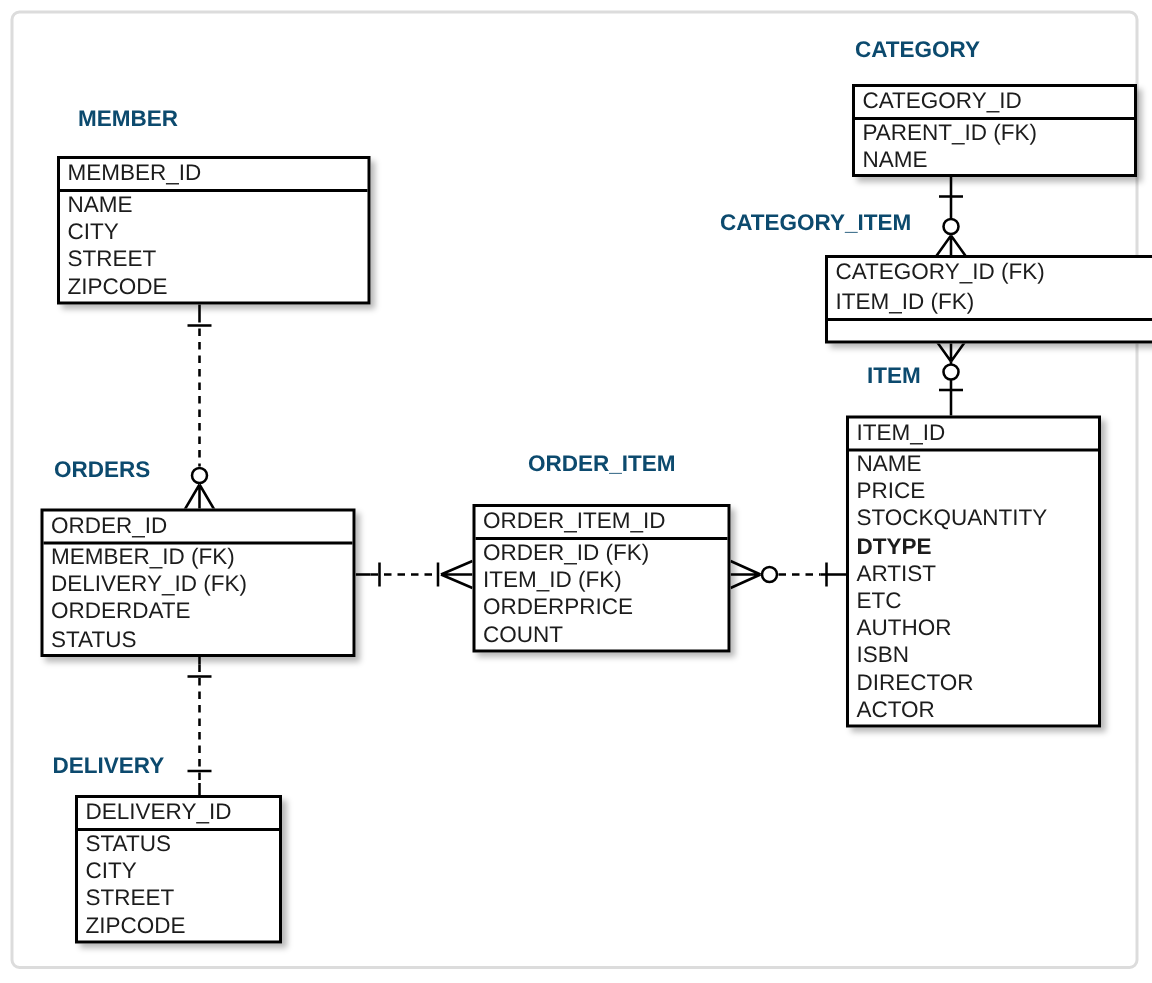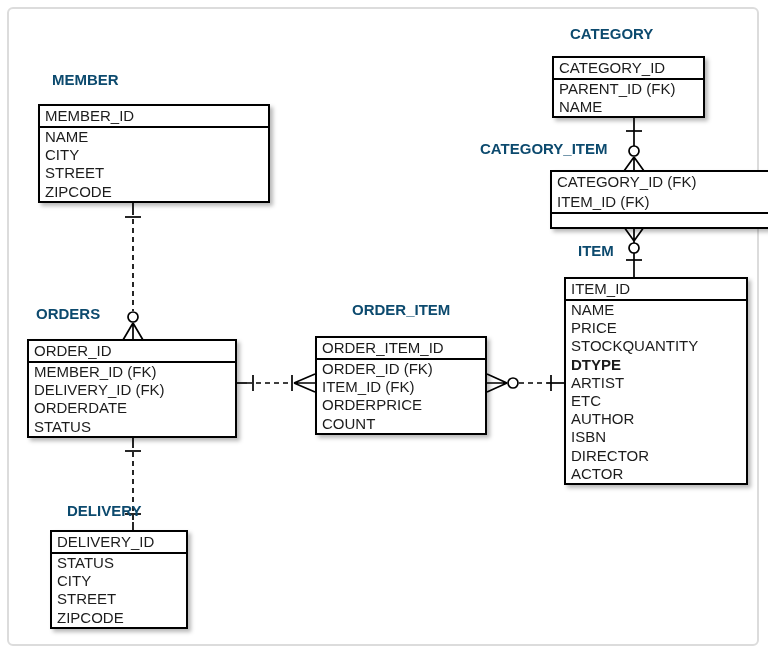--- a/index.html
+++ b/index.html
@@ -79,21 +79,21 @@
 
     <g class="rel">
       <path d="M634,241 L624,227 M634,241 L634,227 M634,241 L644,227"></path>
       <path d="M634,241 L634,278"></path>
       <circle cx="634" cy="248" r="5"></circle>
       <path d="M626,260 L642,260"></path>
     </g>
   </svg>
 
   <div class="entity-title" style="left:52px;top:71px;">MEMBER</div>
-  <div class="entity" style="left:38px;top:104px;width:232px;">
+  <div class="entity" style="left:38px;top:104px;width:209px;">
     <div class="pk-section">
       <div class="row">MEMBER_ID</div>
     </div>
     <div>
       <div class="row">NAME</div>
       <div class="row">CITY</div>
       <div class="row">STREET</div>
       <div class="row">ZIPCODE</div>
     </div>
   </div>
@@ -104,21 +104,21 @@
       <div class="row">ORDER_ID</div>
     </div>
     <div>
       <div class="row">MEMBER_ID (FK)</div>
       <div class="row">DELIVERY_ID (FK)</div>
       <div class="row">ORDERDATE</div>
       <div class="row">STATUS</div>
     </div>
   </div>
 
-  <div class="entity-title" style="left:35px;top:502px;margin-left:32px;">DELIVERY</div>
+  <div class="entity-title" style="left:35px;top:502px;">DELIVERY</div>
   <div class="entity" style="left:50px;top:530px;width:138px;">
     <div class="pk-section">
       <div class="row">DELIVERY_ID</div>
     </div>
     <div>
       <div class="row">STATUS</div>
       <div class="row">CITY</div>
       <div class="row">STREET</div>
       <div class="row">ZIPCODE</div>
     </div>
@@ -131,40 +131,40 @@
     </div>
     <div>
       <div class="row">ORDER_ID (FK)</div>
       <div class="row">ITEM_ID (FK)</div>
       <div class="row">ORDERPRICE</div>
       <div class="row">COUNT</div>
     </div>
   </div>
 
   <div class="entity-title" style="left:578px;top:242px;">ITEM</div>
-  <div class="entity" style="left:564px;top:277px;width:184px;">
+  <div class="entity" style="left:564px;top:277px;width:170px;">
     <div class="pk-section">
       <div class="row">ITEM_ID</div>
     </div>
     <div>
       <div class="row">NAME</div>
       <div class="row">PRICE</div>
       <div class="row">STOCKQUANTITY</div>
       <div class="row bold">DTYPE</div>
       <div class="row">ARTIST</div>
       <div class="row">ETC</div>
       <div class="row">AUTHOR</div>
       <div class="row">ISBN</div>
       <div class="row">DIRECTOR</div>
       <div class="row">ACTOR</div>
     </div>
   </div>
 
   <div class="entity-title" style="left:570px;top:25px;">CATEGORY</div>
-  <div class="entity" style="left:552px;top:56px;width:153px;">
+  <div class="entity" style="left:568px;top:56px;width:190px;">
     <div class="pk-section">
       <div class="row">CATEGORY_ID</div>
     </div>
     <div>
       <div class="row">PARENT_ID (FK)</div>
       <div class="row">NAME</div>
     </div>
   </div>
 
   <div class="entity-title" style="left:480px;top:140px;">CATEGORY_ITEM</div>

